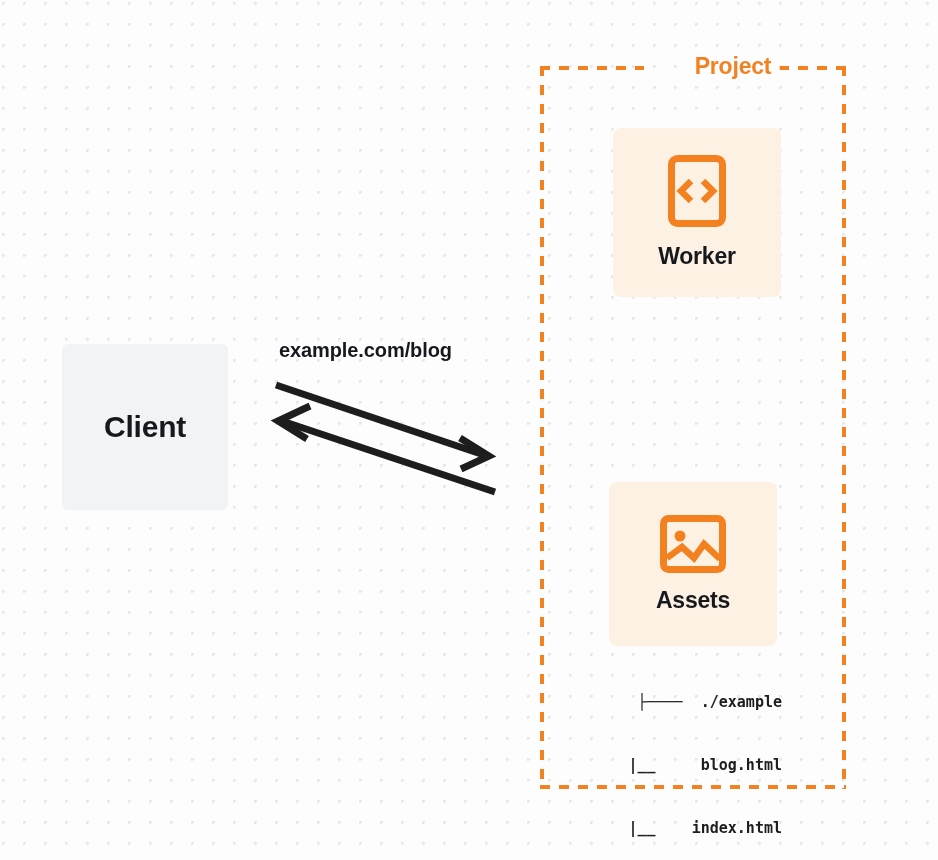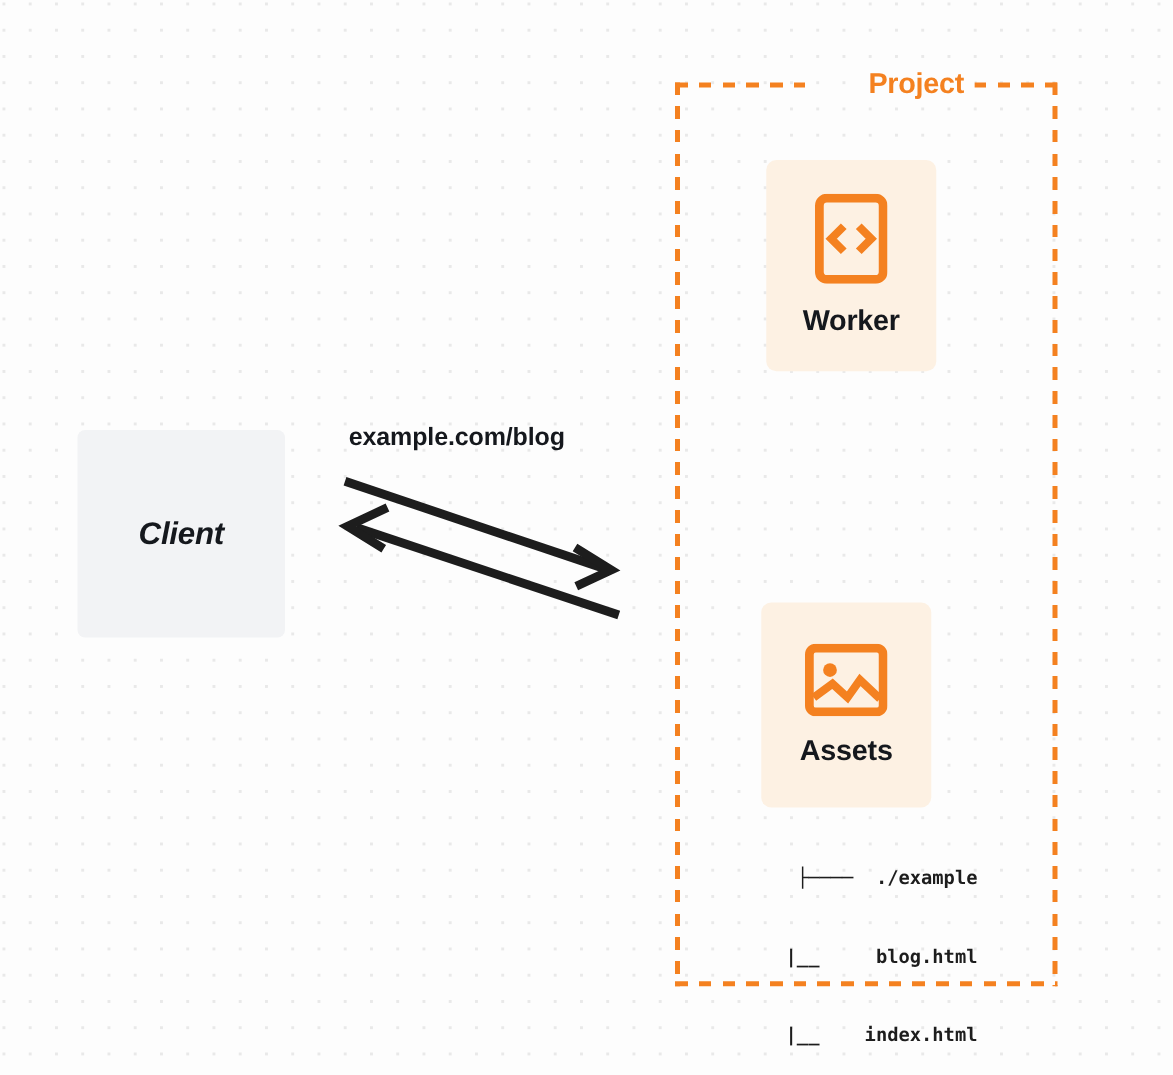--- a/index.html
+++ b/index.html
@@ -31,25 +31,24 @@
     top: 344px;
     width: 166px;
     height: 166px;
     background: #f2f3f5;
     border-radius: 6px;
     display: flex;
     align-items: center;
     justify-content: center;
   }
   #client-box .box-label {
-    font-size: 25px;
+    font-size: 30px;
     font-weight: bold;
     color: #15181d;
     letter-spacing: -0.2px;
-    font-style: italic;
   }
 
   
   #request-label {
     position: absolute;
     left: 279px;
     top: 339px;
     font-size: 20px;
     font-weight: bold;
     color: #15181d;
@@ -111,21 +110,21 @@
     color: #f48120;
     letter-spacing: -0.2px;
     background: #fdfdfd;
     white-space: nowrap;
     margin-left: 40px;
   }
 
   
   .service-card {
     position: absolute;
-    width: 136px;
+    width: 168px;
     background: #fdf1e3;
     border-radius: 8px;
     display: flex;
     flex-direction: column;
     align-items: center;
     justify-content: center;
   }
   #worker-card {
     left: 613px;
     top: 128px;

